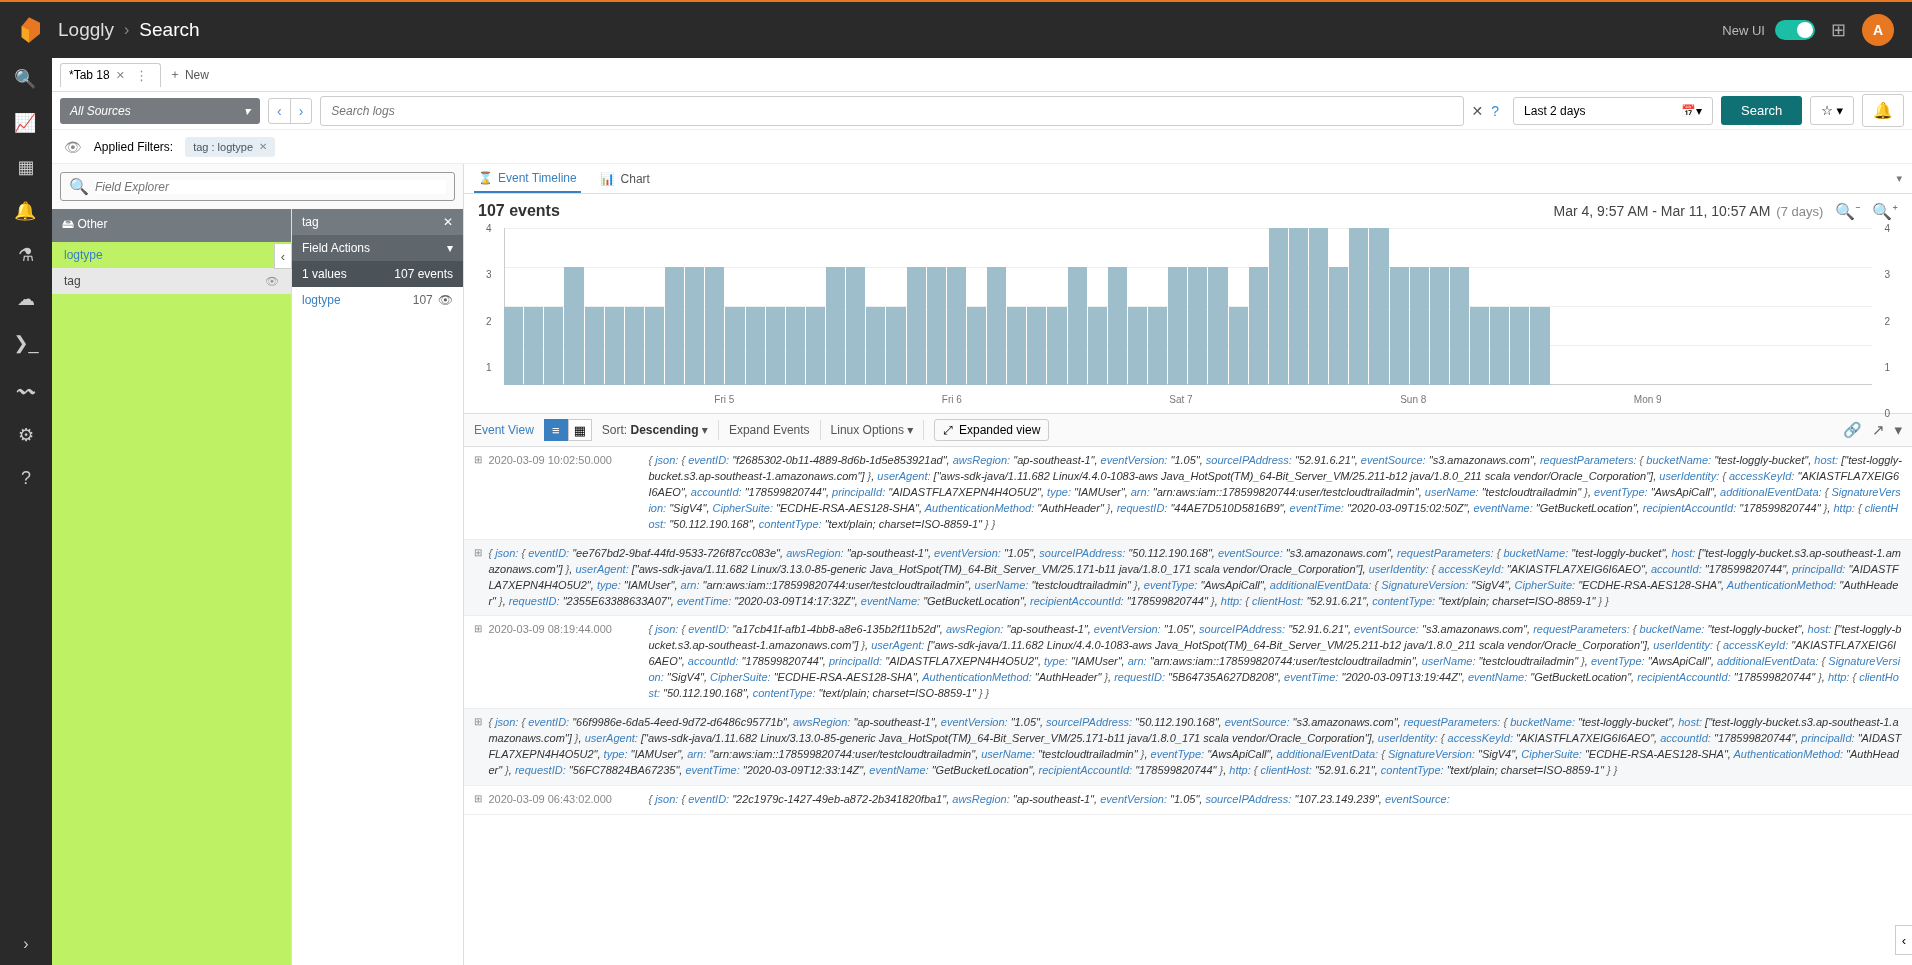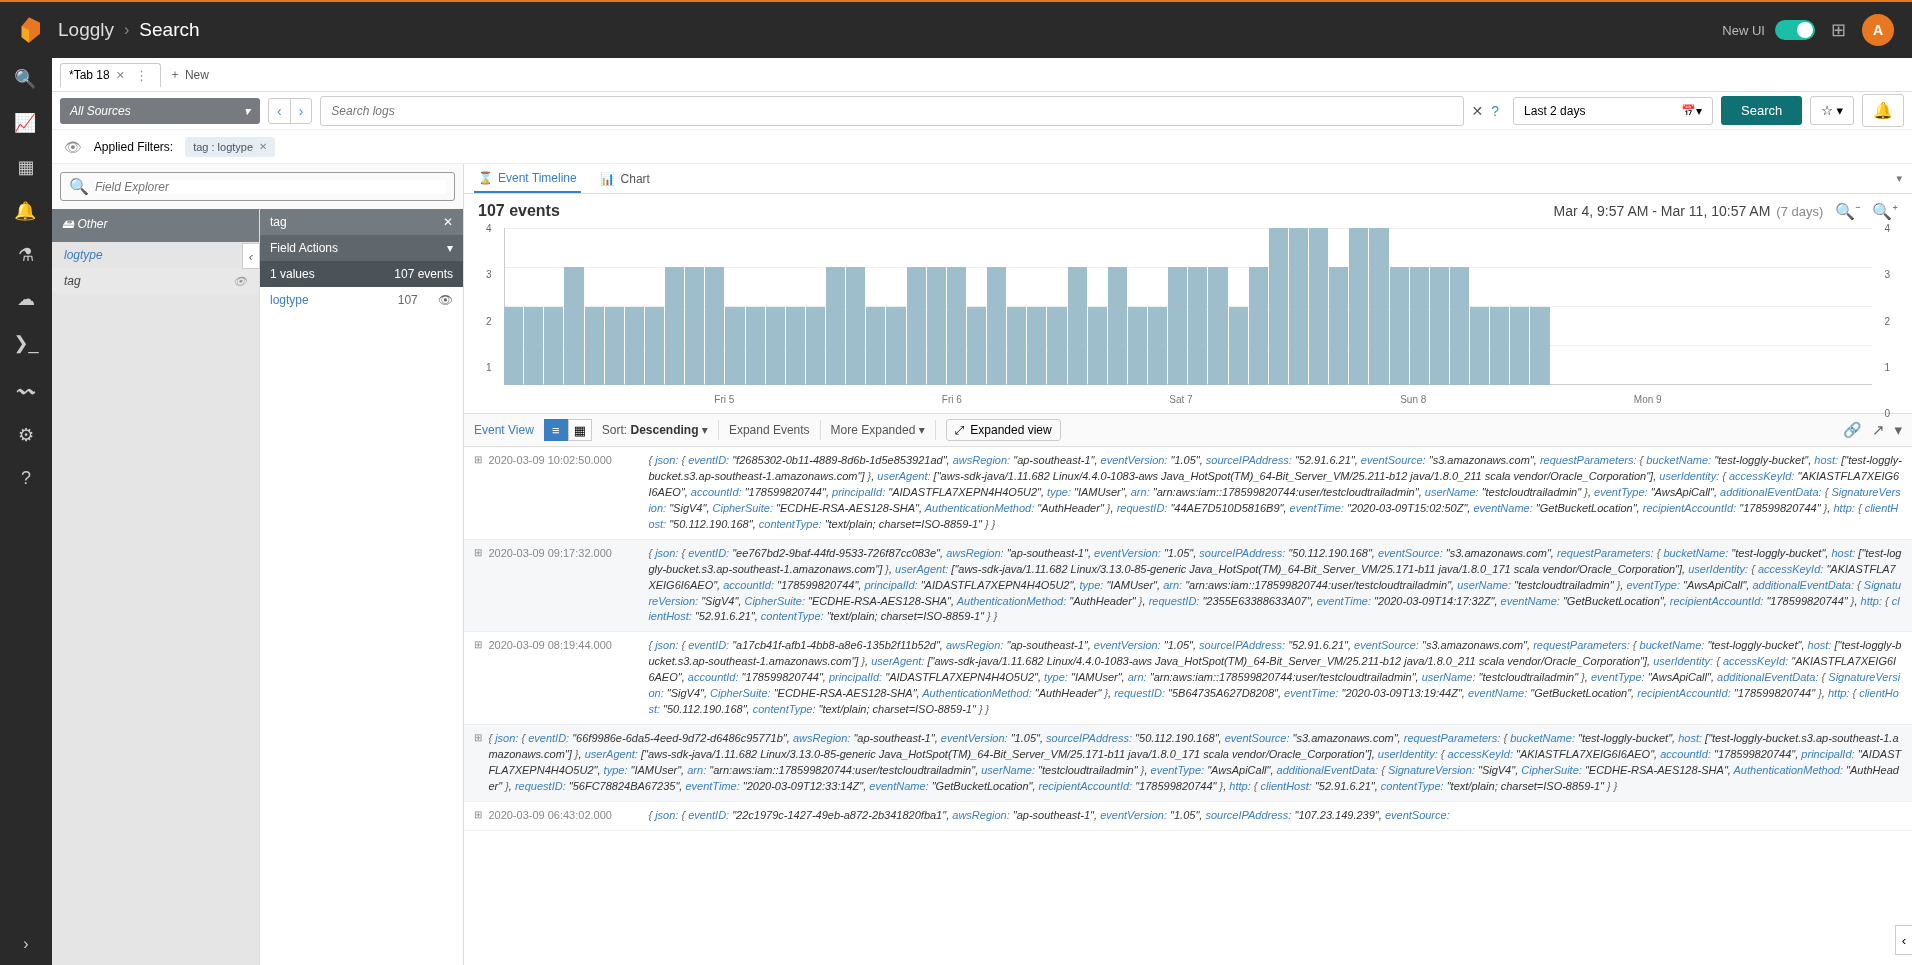--- a/index.html
+++ b/index.html
@@ -52,33 +52,33 @@
 .filters-row .eye { color:#888; font-size:14px;}
 .filter-chip { background: #e7eef3; color: #456; padding: 4px 8px; border-radius: 3px; display:flex; align-items:center; gap:6px; font-size:11px;}
 .filter-chip .x { color:#789; font-size:10px;}
 
 
 .body { position: absolute; top: 106px; left: 0; right: 0; bottom: 0; display: flex; }
 .left-panel { width: 412px; background: #fafafa; border-right: 1px solid #ddd; display:flex; flex-direction:column; }
 .field-search { margin: 8px; border: 1px solid #999; border-radius: 3px; display:flex; align-items:center; padding: 4px 8px; gap:6px;}
 .field-search input { border:none; outline:none; font-size:12px; font-style: italic; width:100%; }
 .lp-body { display:flex; flex:1; min-height:0;}
-.lp-col1 { width: 208px; border-right: 1px solid #ddd; background:#e5e5e5; position:relative;font-style:italic;}
+.lp-col1 { width: 240px; border-right: 1px solid #ddd; background:#bef264; position:relative;}
 .lp-col2 { flex:1; background:#fff; }
 .lp-header { background: #737a80; color:#fff; font-size:12px; padding: 6px 10px; display:flex; align-items:center; gap:8px; justify-content:space-between;}
 .lp-header .disk { font-size:12px;}
 .lp-item { padding: 6px 12px; font-size: 12px; color: #3a7fbf; cursor:pointer; display:flex; justify-content:space-between; align-items:center;}
 .lp-item.selected { background: #e8e8e8; color:#444;}
 .lp-item .eye { color:#999; font-size:11px;}
 .lp-col1 .collapse { position:absolute; top:34px; right:-1px; width:18px; height:26px; background:#fff; border:1px solid #ccc; display:flex; align-items:center; justify-content:center; font-size:13px; color:#555;}
 .lp2-header { background:#737a80; color:#fff; padding:6px 10px; font-size:12px; display:flex; justify-content:space-between; align-items:center;}
 .lp2-actions { background:#5f666c; color:#fff; padding:6px 10px; font-size:12px; display:flex; justify-content:space-between; align-items:center;}
 .lp2-stats { background:#4b5258; color:#fff; padding:6px 10px; font-size:12px; display:flex; justify-content:space-between; align-items:center;}
 .lp2-row { padding:6px 10px; font-size:12px; display:flex; justify-content:space-between; align-items:center; color:#3a7fbf;}
-.lp2-row .rt { color:#666; display:flex; align-items:flex-start; gap:20px;}
+.lp2-row .rt { color:#666; display:flex; align-items:flex-start; gap:5px;}
 .lp-collapse-handle { position:absolute; right:-1px; bottom:10px; width:18px; height:30px; background:#fff; border:1px solid #ccc; display:flex; align-items:center; justify-content:center; font-size:13px;}
 
 
 .right-content { flex:1; display:flex; flex-direction:column; min-width:0;}
 .chart-tabs { height:30px; border-bottom:1px solid #ddd; display:flex; align-items:center; padding:0 10px; gap:16px; font-size:12px;}
 .chart-tab { color:#555; display:flex; align-items:center; gap:5px; padding:6px 4px;}
 .chart-tab.active { color:#3a7fbf; border-bottom:2px solid #3a7fbf;}
 .chart-tabs .sp { flex:1;}
 .chart-caret { color:#777; font-size:11px;}
 .chart-meta { display:flex; align-items:center; padding: 6px 14px; font-size:13px;}
@@ -372,41 +372,40 @@
       <div class="events-toolbar">
         <span class="ev">Event View</span>
         <div class="view-toggles">
           <span class="active">≡</span>
           <span>▦</span>
         </div>
         <span class="dd"><span>Sort:</span> <b>Descending</b> ▾</span>
         <div class="sep"></div>
         <span class="dd">Expand Events</span>
         <div class="sep"></div>
-        <span class="dd"><span>More Expanded</span> ▾</span>
+        <span class="dd"><span>Linux Options</span> ▾</span>
         <div class="sep"></div>
         <div class="expanded-view">
           <span>⤢</span>
           <span>Expanded view</span>
         </div>
         <div class="sp"></div>
         <span class="tool-ico">🔗</span>
         <span class="tool-ico">↗</span>
         <span class="tool-ico">▾</span>
       </div>
 
       <div class="events-list" id="events-list">
           <div class="event-row">
             <span class="exp">⊞</span>
             <span class="ts">2020-03-09 10:02:50.000</span>
             <span class="body-txt"><span class="p">{ </span><span class="k">json:</span> <span class="p">{ </span><span class="k">eventID:</span> <span class="v">"f2685302-0b11-4889-8d6b-1d5e853921ad"</span>, <span class="k">awsRegion:</span> <span class="v">"ap-southeast-1"</span>, <span class="k">eventVersion:</span> <span class="v">"1.05"</span>, <span class="k">sourceIPAddress:</span> <span class="v">"52.91.6.21"</span>, <span class="k">eventSource:</span> <span class="v">"s3.amazonaws.com"</span>, <span class="k">requestParameters:</span> <span class="p">{ </span><span class="k">bucketName:</span> <span class="v">"test-loggly-bucket"</span>, <span class="k">host:</span> <span class="v">["test-loggly-bucket.s3.ap-southeast-1.amazonaws.com"]</span> <span class="p">}</span>, <span class="k">userAgent:</span> <span class="v">["aws-sdk-java/1.11.682 Linux/4.4.0-1083-aws Java_HotSpot(TM)_64-Bit_Server_VM/25.211-b12 java/1.8.0_211 scala vendor/Oracle_Corporation"]</span>, <span class="k">userIdentity:</span> <span class="p">{ </span><span class="k">accessKeyId:</span> <span class="v">"AKIASTFLA7XEIG6I6AEO"</span>, <span class="k">accountId:</span> <span class="v">"178599820744"</span>, <span class="k">principalId:</span> <span class="v">"AIDASTFLA7XEPN4H4O5U2"</span>, <span class="k">type:</span> <span class="v">"IAMUser"</span>, <span class="k">arn:</span> <span class="v">"arn:aws:iam::178599820744:user/testcloudtrailadmin"</span>, <span class="k">userName:</span> <span class="v">"testcloudtrailadmin"</span> <span class="p">}</span>, <span class="k">eventType:</span> <span class="v">"AwsApiCall"</span>, <span class="k">additionalEventData:</span> <span class="p">{ </span><span class="k">SignatureVersion:</span> <span class="v">"SigV4"</span>, <span class="k">CipherSuite:</span> <span class="v">"ECDHE-RSA-AES128-SHA"</span>, <span class="k">AuthenticationMethod:</span> <span class="v">"AuthHeader"</span> <span class="p">}</span>, <span class="k">requestID:</span> <span class="v">"44AE7D510D5816B9"</span>, <span class="k">eventTime:</span> <span class="v">"2020-03-09T15:02:50Z"</span>, <span class="k">eventName:</span> <span class="v">"GetBucketLocation"</span>, <span class="k">recipientAccountId:</span> <span class="v">"178599820744"</span> <span class="p">}</span>, <span class="k">http:</span> <span class="p">{ </span><span class="k">clientHost:</span> <span class="v">"50.112.190.168"</span>, <span class="k">contentType:</span> <span class="v">"text/plain; charset=ISO-8859-1"</span> <span class="p">} }</span></span>
           </div>
           <div class="event-row">
             <span class="exp">⊞</span>
-            <span class="ts">2020-03-09 09:17:32.000</span>
             <span class="body-txt"><span class="p">{ </span><span class="k">json:</span> <span class="p">{ </span><span class="k">eventID:</span> <span class="v">"ee767bd2-9baf-44fd-9533-726f87cc083e"</span>, <span class="k">awsRegion:</span> <span class="v">"ap-southeast-1"</span>, <span class="k">eventVersion:</span> <span class="v">"1.05"</span>, <span class="k">sourceIPAddress:</span> <span class="v">"50.112.190.168"</span>, <span class="k">eventSource:</span> <span class="v">"s3.amazonaws.com"</span>, <span class="k">requestParameters:</span> <span class="p">{ </span><span class="k">bucketName:</span> <span class="v">"test-loggly-bucket"</span>, <span class="k">host:</span> <span class="v">["test-loggly-bucket.s3.ap-southeast-1.amazonaws.com"]</span> <span class="p">}</span>, <span class="k">userAgent:</span> <span class="v">["aws-sdk-java/1.11.682 Linux/3.13.0-85-generic Java_HotSpot(TM)_64-Bit_Server_VM/25.171-b11 java/1.8.0_171 scala vendor/Oracle_Corporation"]</span>, <span class="k">userIdentity:</span> <span class="p">{ </span><span class="k">accessKeyId:</span> <span class="v">"AKIASTFLA7XEIG6I6AEO"</span>, <span class="k">accountId:</span> <span class="v">"178599820744"</span>, <span class="k">principalId:</span> <span class="v">"AIDASTFLA7XEPN4H4O5U2"</span>, <span class="k">type:</span> <span class="v">"IAMUser"</span>, <span class="k">arn:</span> <span class="v">"arn:aws:iam::178599820744:user/testcloudtrailadmin"</span>, <span class="k">userName:</span> <span class="v">"testcloudtrailadmin"</span> <span class="p">}</span>, <span class="k">eventType:</span> <span class="v">"AwsApiCall"</span>, <span class="k">additionalEventData:</span> <span class="p">{ </span><span class="k">SignatureVersion:</span> <span class="v">"SigV4"</span>, <span class="k">CipherSuite:</span> <span class="v">"ECDHE-RSA-AES128-SHA"</span>, <span class="k">AuthenticationMethod:</span> <span class="v">"AuthHeader"</span> <span class="p">}</span>, <span class="k">requestID:</span> <span class="v">"2355E63388633A07"</span>, <span class="k">eventTime:</span> <span class="v">"2020-03-09T14:17:32Z"</span>, <span class="k">eventName:</span> <span class="v">"GetBucketLocation"</span>, <span class="k">recipientAccountId:</span> <span class="v">"178599820744"</span> <span class="p">}</span>, <span class="k">http:</span> <span class="p">{ </span><span class="k">clientHost:</span> <span class="v">"52.91.6.21"</span>, <span class="k">contentType:</span> <span class="v">"text/plain; charset=ISO-8859-1"</span> <span class="p">} }</span></span>
           </div>
           <div class="event-row">
             <span class="exp">⊞</span>
             <span class="ts">2020-03-09 08:19:44.000</span>
             <span class="body-txt"><span class="p">{ </span><span class="k">json:</span> <span class="p">{ </span><span class="k">eventID:</span> <span class="v">"a17cb41f-afb1-4bb8-a8e6-135b2f11b52d"</span>, <span class="k">awsRegion:</span> <span class="v">"ap-southeast-1"</span>, <span class="k">eventVersion:</span> <span class="v">"1.05"</span>, <span class="k">sourceIPAddress:</span> <span class="v">"52.91.6.21"</span>, <span class="k">eventSource:</span> <span class="v">"s3.amazonaws.com"</span>, <span class="k">requestParameters:</span> <span class="p">{ </span><span class="k">bucketName:</span> <span class="v">"test-loggly-bucket"</span>, <span class="k">host:</span> <span class="v">["test-loggly-bucket.s3.ap-southeast-1.amazonaws.com"]</span> <span class="p">}</span>, <span class="k">userAgent:</span> <span class="v">["aws-sdk-java/1.11.682 Linux/4.4.0-1083-aws Java_HotSpot(TM)_64-Bit_Server_VM/25.211-b12 java/1.8.0_211 scala vendor/Oracle_Corporation"]</span>, <span class="k">userIdentity:</span> <span class="p">{ </span><span class="k">accessKeyId:</span> <span class="v">"AKIASTFLA7XEIG6I6AEO"</span>, <span class="k">accountId:</span> <span class="v">"178599820744"</span>, <span class="k">principalId:</span> <span class="v">"AIDASTFLA7XEPN4H4O5U2"</span>, <span class="k">type:</span> <span class="v">"IAMUser"</span>, <span class="k">arn:</span> <span class="v">"arn:aws:iam::178599820744:user/testcloudtrailadmin"</span>, <span class="k">userName:</span> <span class="v">"testcloudtrailadmin"</span> <span class="p">}</span>, <span class="k">eventType:</span> <span class="v">"AwsApiCall"</span>, <span class="k">additionalEventData:</span> <span class="p">{ </span><span class="k">SignatureVersion:</span> <span class="v">"SigV4"</span>, <span class="k">CipherSuite:</span> <span class="v">"ECDHE-RSA-AES128-SHA"</span>, <span class="k">AuthenticationMethod:</span> <span class="v">"AuthHeader"</span> <span class="p">}</span>, <span class="k">requestID:</span> <span class="v">"5B64735A627D8208"</span>, <span class="k">eventTime:</span> <span class="v">"2020-03-09T13:19:44Z"</span>, <span class="k">eventName:</span> <span class="v">"GetBucketLocation"</span>, <span class="k">recipientAccountId:</span> <span class="v">"178599820744"</span> <span class="p">}</span>, <span class="k">http:</span> <span class="p">{ </span><span class="k">clientHost:</span> <span class="v">"50.112.190.168"</span>, <span class="k">contentType:</span> <span class="v">"text/plain; charset=ISO-8859-1"</span> <span class="p">} }</span></span>
           </div>
           <div class="event-row">
             <span class="exp">⊞</span>
             <span class="body-txt"><span class="p">{ </span><span class="k">json:</span> <span class="p">{ </span><span class="k">eventID:</span> <span class="v">"66f9986e-6da5-4eed-9d72-d6486c95771b"</span>, <span class="k">awsRegion:</span> <span class="v">"ap-southeast-1"</span>, <span class="k">eventVersion:</span> <span class="v">"1.05"</span>, <span class="k">sourceIPAddress:</span> <span class="v">"50.112.190.168"</span>, <span class="k">eventSource:</span> <span class="v">"s3.amazonaws.com"</span>, <span class="k">requestParameters:</span> <span class="p">{ </span><span class="k">bucketName:</span> <span class="v">"test-loggly-bucket"</span>, <span class="k">host:</span> <span class="v">["test-loggly-bucket.s3.ap-southeast-1.amazonaws.com"]</span> <span class="p">}</span>, <span class="k">userAgent:</span> <span class="v">["aws-sdk-java/1.11.682 Linux/3.13.0-85-generic Java_HotSpot(TM)_64-Bit_Server_VM/25.171-b11 java/1.8.0_171 scala vendor/Oracle_Corporation"]</span>, <span class="k">userIdentity:</span> <span class="p">{ </span><span class="k">accessKeyId:</span> <span class="v">"AKIASTFLA7XEIG6I6AEO"</span>, <span class="k">accountId:</span> <span class="v">"178599820744"</span>, <span class="k">principalId:</span> <span class="v">"AIDASTFLA7XEPN4H4O5U2"</span>, <span class="k">type:</span> <span class="v">"IAMUser"</span>, <span class="k">arn:</span> <span class="v">"arn:aws:iam::178599820744:user/testcloudtrailadmin"</span>, <span class="k">userName:</span> <span class="v">"testcloudtrailadmin"</span> <span class="p">}</span>, <span class="k">eventType:</span> <span class="v">"AwsApiCall"</span>, <span class="k">additionalEventData:</span> <span class="p">{ </span><span class="k">SignatureVersion:</span> <span class="v">"SigV4"</span>, <span class="k">CipherSuite:</span> <span class="v">"ECDHE-RSA-AES128-SHA"</span>, <span class="k">AuthenticationMethod:</span> <span class="v">"AuthHeader"</span> <span class="p">}</span>, <span class="k">requestID:</span> <span class="v">"56FC78824BA67235"</span>, <span class="k">eventTime:</span> <span class="v">"2020-03-09T12:33:14Z"</span>, <span class="k">eventName:</span> <span class="v">"GetBucketLocation"</span>, <span class="k">recipientAccountId:</span> <span class="v">"178599820744"</span> <span class="p">}</span>, <span class="k">http:</span> <span class="p">{ </span><span class="k">clientHost:</span> <span class="v">"52.91.6.21"</span>, <span class="k">contentType:</span> <span class="v">"text/plain; charset=ISO-8859-1"</span> <span class="p">} }</span></span>

